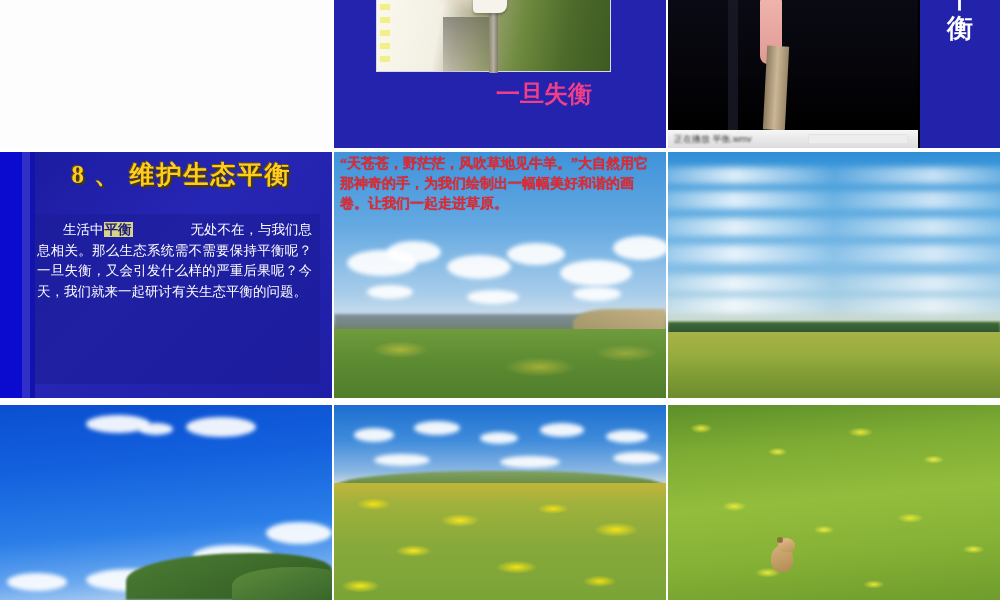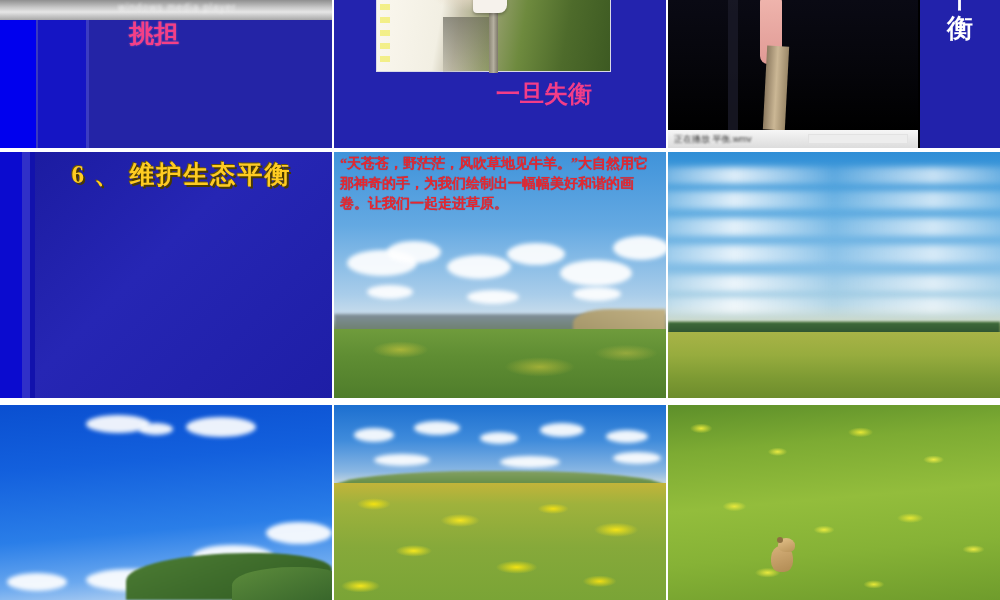--- a/index.html
+++ b/index.html
@@ -183,31 +183,20 @@
   #g-h1 { left:0; top:148px; width:1000px; height:4px; }
   #g-h2 { left:0; top:398px; width:1000px; height:7px; }
   #g-v1 { left:332px; top:0; width:2px; height:600px; }
   #g-v2 { left:666px; top:0; width:2px; height:600px; }
 </style>
 </head>
 <body>
 
 <div id="stage">
 
-  <div class="panel" id="p-r1c1">
-    <div class="band" id="band-a"></div>
-    <div class="band" id="band-b"></div>
-    <div class="band" id="band-c"></div>
-    <div class="band" id="band-d"></div>
-    <div class="band" id="band-e"></div>
-    <div id="titlebar1">
-      <span class="tbtxt">windows media player</span>
-    </div>
-    <div id="lbl-r1c1">挑担</div>
-  </div>
 
   <div class="panel" id="p-r1c2">
     <div id="vid-r1c2">
       <div class="dots"></div>
       <div class="shade"></div>
       <div class="post"></div>
       <div class="shoe"></div>
     </div>
     <div id="lbl-r1c2">一旦失衡</div>
   </div>
@@ -226,21 +215,24 @@
     <div id="lbl-r1c3">
       <span>平</span>
       <span>衡</span>
     </div>
   </div>
 
   <div class="panel" id="p-r2c1">
     <div class="stripeA"></div>
     <div class="stripeB"></div>
     <div class="stripeC"></div>
-    <div id="s-title">6 、 维护生态平衡</div>
+    <div id="s-title">8 、 维护生态平衡</div>
+    <div id="s-body">
+      <span class="indent"></span><span>生活中</span><span id="s-hl">平衡</span><span id="s-gap"></span><span>无处不在，与我们息息相关。那么生态系统需不需要保持平衡呢？一旦失衡，又会引发什么样的严重后果呢？今天，我们就来一起研讨有关生态平衡的问题。</span>
+    </div>
   </div>
 
   <div class="panel" id="p-r2c2">
     <div class="sky"></div>
     <div class="cl" style="left:4%;  top:40%; width:70px;  height:26px;"></div>
     <div class="cl" style="left:16%; top:36%; width:54px;  height:22px;"></div>
     <div class="cl" style="left:34%; top:42%; width:64px;  height:24px;"></div>
     <div class="cl" style="left:52%; top:37%; width:58px;  height:22px;"></div>
     <div class="cl" style="left:68%; top:44%; width:72px;  height:26px;"></div>
     <div class="cl" style="left:84%; top:34%; width:56px;  height:24px;"></div>

